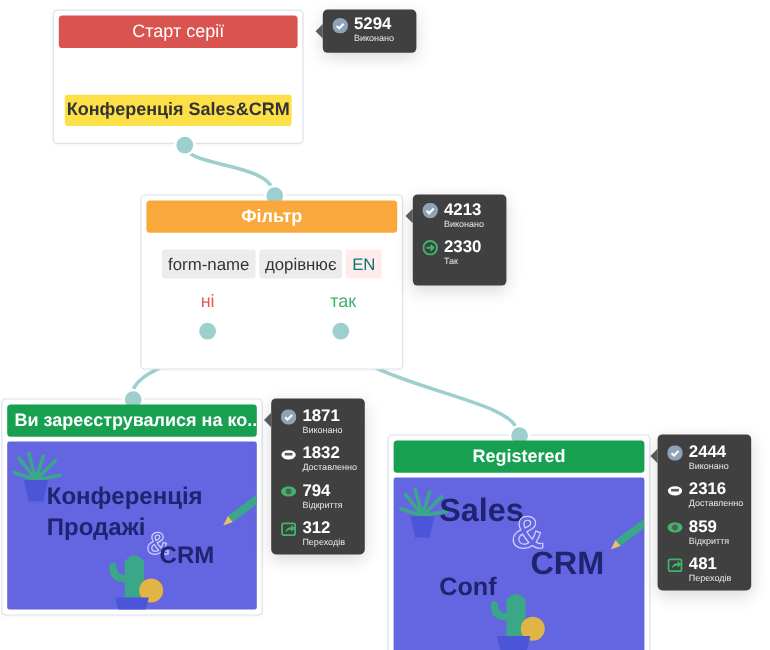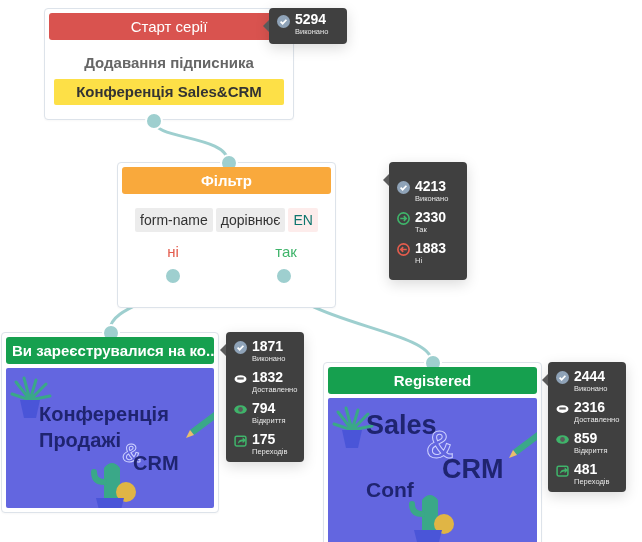--- a/index.html
+++ b/index.html
@@ -21,25 +21,24 @@
 </style>
 </head>
 <body>
 
 <svg class="wires" viewBox="0 0 642 542">
   <path d="M153,120 C153,140 228,135 228,162" stroke="#9ecfcf" stroke-width="3" fill="none"></path>
   <path d="M172,276 C172,300 110,305 110,330" stroke="#9ecfcf" stroke-width="3" fill="none"></path>
   <path d="M284,276 C284,320 431,330 431,360" stroke="#9ecfcf" stroke-width="3" fill="none"></path>
 </svg>
 
-<div class="node" style="left:44px;top:8px;width:250px;height:112px;">
+<div class="node" style="left:44px;top:8px;width:209px;height:112px;">
   <div class="node-head" style="background:#d9534f;font-weight:normal;">
     <span>Старт серії</span>
   </div>
-  <div style="position:absolute;left:0;right:0;top:45px;text-align:center;font-size:15px;font-weight:bold;color:#666;">Додавання підписника</div>
   <div style="position:absolute;left:9px;right:9px;top:70px;height:26px;line-height:26px;background:#fde047;text-align:center;font-size:15px;font-weight:bold;color:#333;border-radius:2px;">Конференція Sales&amp;CRM</div>
   <div class="dot" style="left:100px;top:103px;"></div>
 </div>
 <div class="stats" style="left:269px;top:8px;width:78px;height:36px;">
   <div class="stat" style="padding-top:3px;">
     <svg class="ic" viewBox="0 0 12 12" style="top:7px;">
         <circle cx="6" cy="6" r="6" fill="#8fa3b8"></circle>
         <path d="M3.3 6.2 L5.2 8 L8.7 4.4" stroke="#fff" stroke-width="1.6" fill="none"></path>
       </svg>
     <span class="num">5294</span>
@@ -53,44 +52,36 @@
     <span>Фільтр</span>
   </div>
   <div style="position:absolute;left:0;right:0;top:45px;text-align:center;white-space:nowrap;">
     <span class="chip">form-name</span><span class="chip">дорівнює</span><span class="chip en">EN</span>
   </div>
   <div style="position:absolute;left:40px;width:30px;top:80px;text-align:center;font-size:15px;color:#e45c4d;">ні</div>
   <div style="position:absolute;left:148px;width:40px;top:80px;text-align:center;font-size:15px;color:#3fb46a;">так</div>
   <div class="dot" style="left:46px;top:104px;"></div>
   <div class="dot" style="left:157px;top:104px;"></div>
 </div>
-<div class="stats" style="left:344px;top:162px;width:78px;height:118px;padding-top:16px;box-sizing:border-box;margin-left:45px;">
+<div class="stats" style="left:344px;top:162px;width:78px;height:76px;padding-top:4px;box-sizing:border-box;">
   <div class="stat">
     <svg class="ic" viewBox="0 0 12 12">
         <circle cx="6" cy="6" r="6" fill="#8fa3b8"></circle>
         <path d="M3.3 6.2 L5.2 8 L8.7 4.4" stroke="#fff" stroke-width="1.6" fill="none"></path>
       </svg>
     <span class="num">4213</span>
     <span class="lbl">Виконано</span>
   </div>
   <div class="stat">
     <svg class="ic" viewBox="0 0 12 12">
         <circle cx="6" cy="6" r="5.2" stroke="#3fb46a" stroke-width="1.5" fill="none"></circle>
         <path d="M3 6 H8.5 M6.3 3.8 L8.5 6 L6.3 8.2" stroke="#3fb46a" stroke-width="1.5" fill="none"></path>
       </svg>
     <span class="num">2330</span>
     <span class="lbl">Так</span>
-  </div>
-  <div class="stat">
-    <svg class="ic" viewBox="0 0 12 12">
-        <circle cx="6" cy="6" r="5.2" stroke="#e45c4d" stroke-width="1.5" fill="none"></circle>
-        <path d="M9 6 H3.5 M5.7 3.8 L3.5 6 L5.7 8.2" stroke="#e45c4d" stroke-width="1.5" fill="none"></path>
-      </svg>
-    <span class="num">1883</span>
-    <span class="lbl">Ні</span>
   </div>
 </div>
 
 <div class="node" style="left:1px;top:332px;width:218px;height:181px;">
   <div class="dot" style="left:100px;top:-9px;"></div>
   <div class="node-head" style="background:#16a04f;top:4px;justify-content:flex-start;padding-left:6px;">
     <span>Ви зареєструвалися на ко...</span>
   </div>
   <div class="banner" style="top:35px;">
     <svg width="42" height="45" viewBox="0 0 42 45" style="position:absolute;left:4px;top:8px;">
@@ -136,21 +127,21 @@
         <circle cx="6" cy="6" r="2.2" fill="#5a5a5a"></circle>
       </svg>
     <span class="num">794</span>
     <span class="lbl">Відкриття</span>
   </div>
   <div class="stat">
     <svg class="ic" viewBox="0 0 12 12">
         <rect x="1" y="2" width="10" height="9" rx="1.5" stroke="#3fb46a" stroke-width="1.4" fill="none"></rect>
         <path d="M3.5 9 Q4 5 8 5 L8 3 L11 5.8 L8 8.5 L8 6.6 Q5.5 6.6 3.5 9 Z" fill="#3fb46a"></path>
       </svg>
-    <span class="num">175</span>
+    <span class="num">312</span>
     <span class="lbl">Переходів</span>
   </div>
 </div>
 
 <div class="node" style="left:323px;top:362px;width:219px;height:220px;">
   <div class="dot" style="left:100px;top:-9px;"></div>
   <div class="node-head" style="background:#16a04f;top:4px;">
     <span>Registered</span>
   </div>
   <div class="banner" style="top:35px;">

